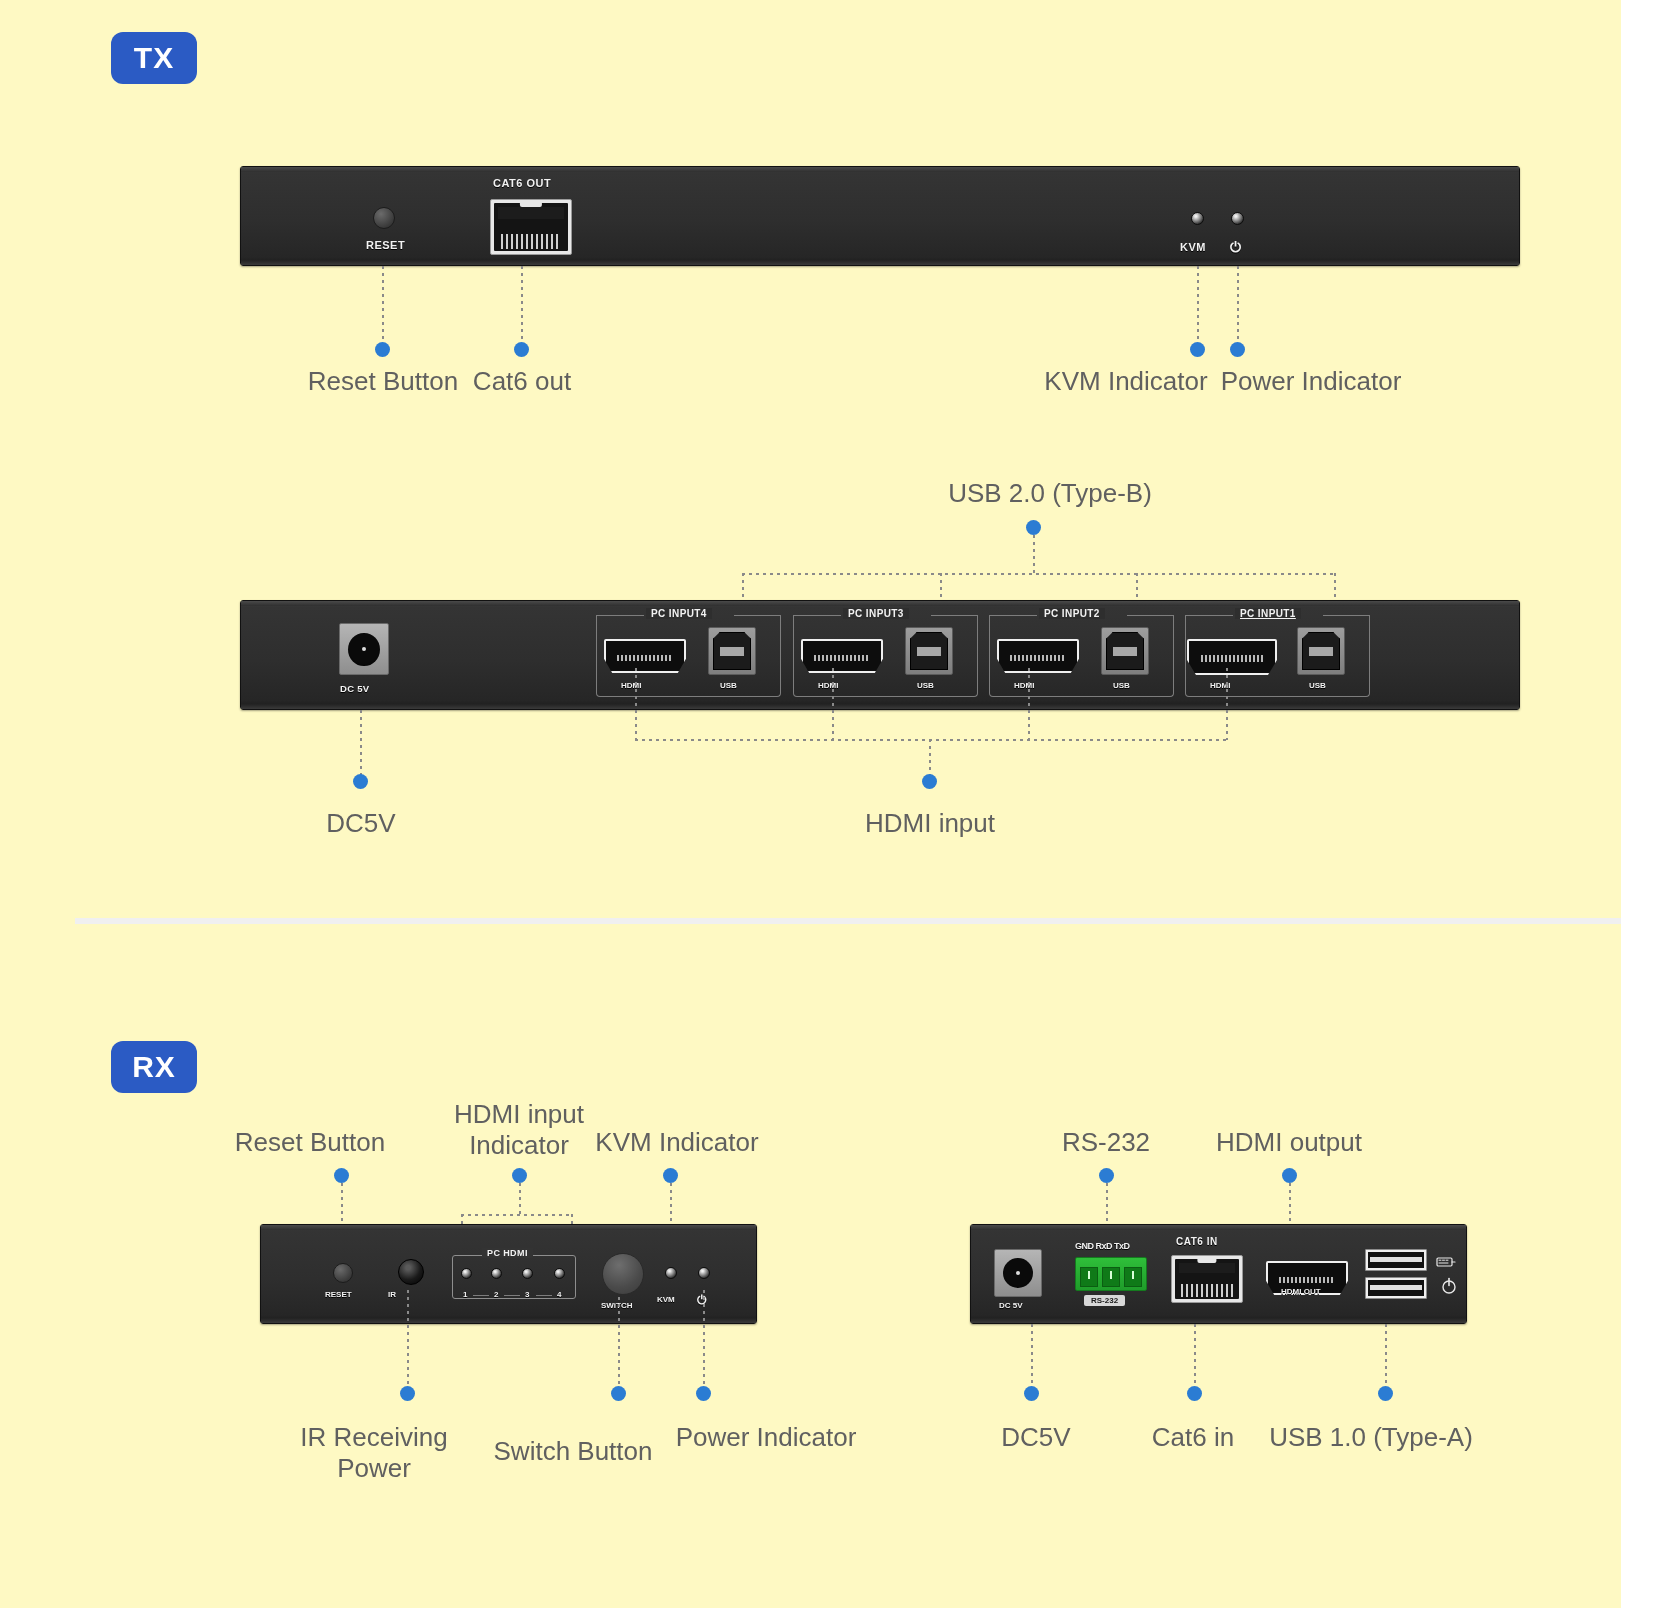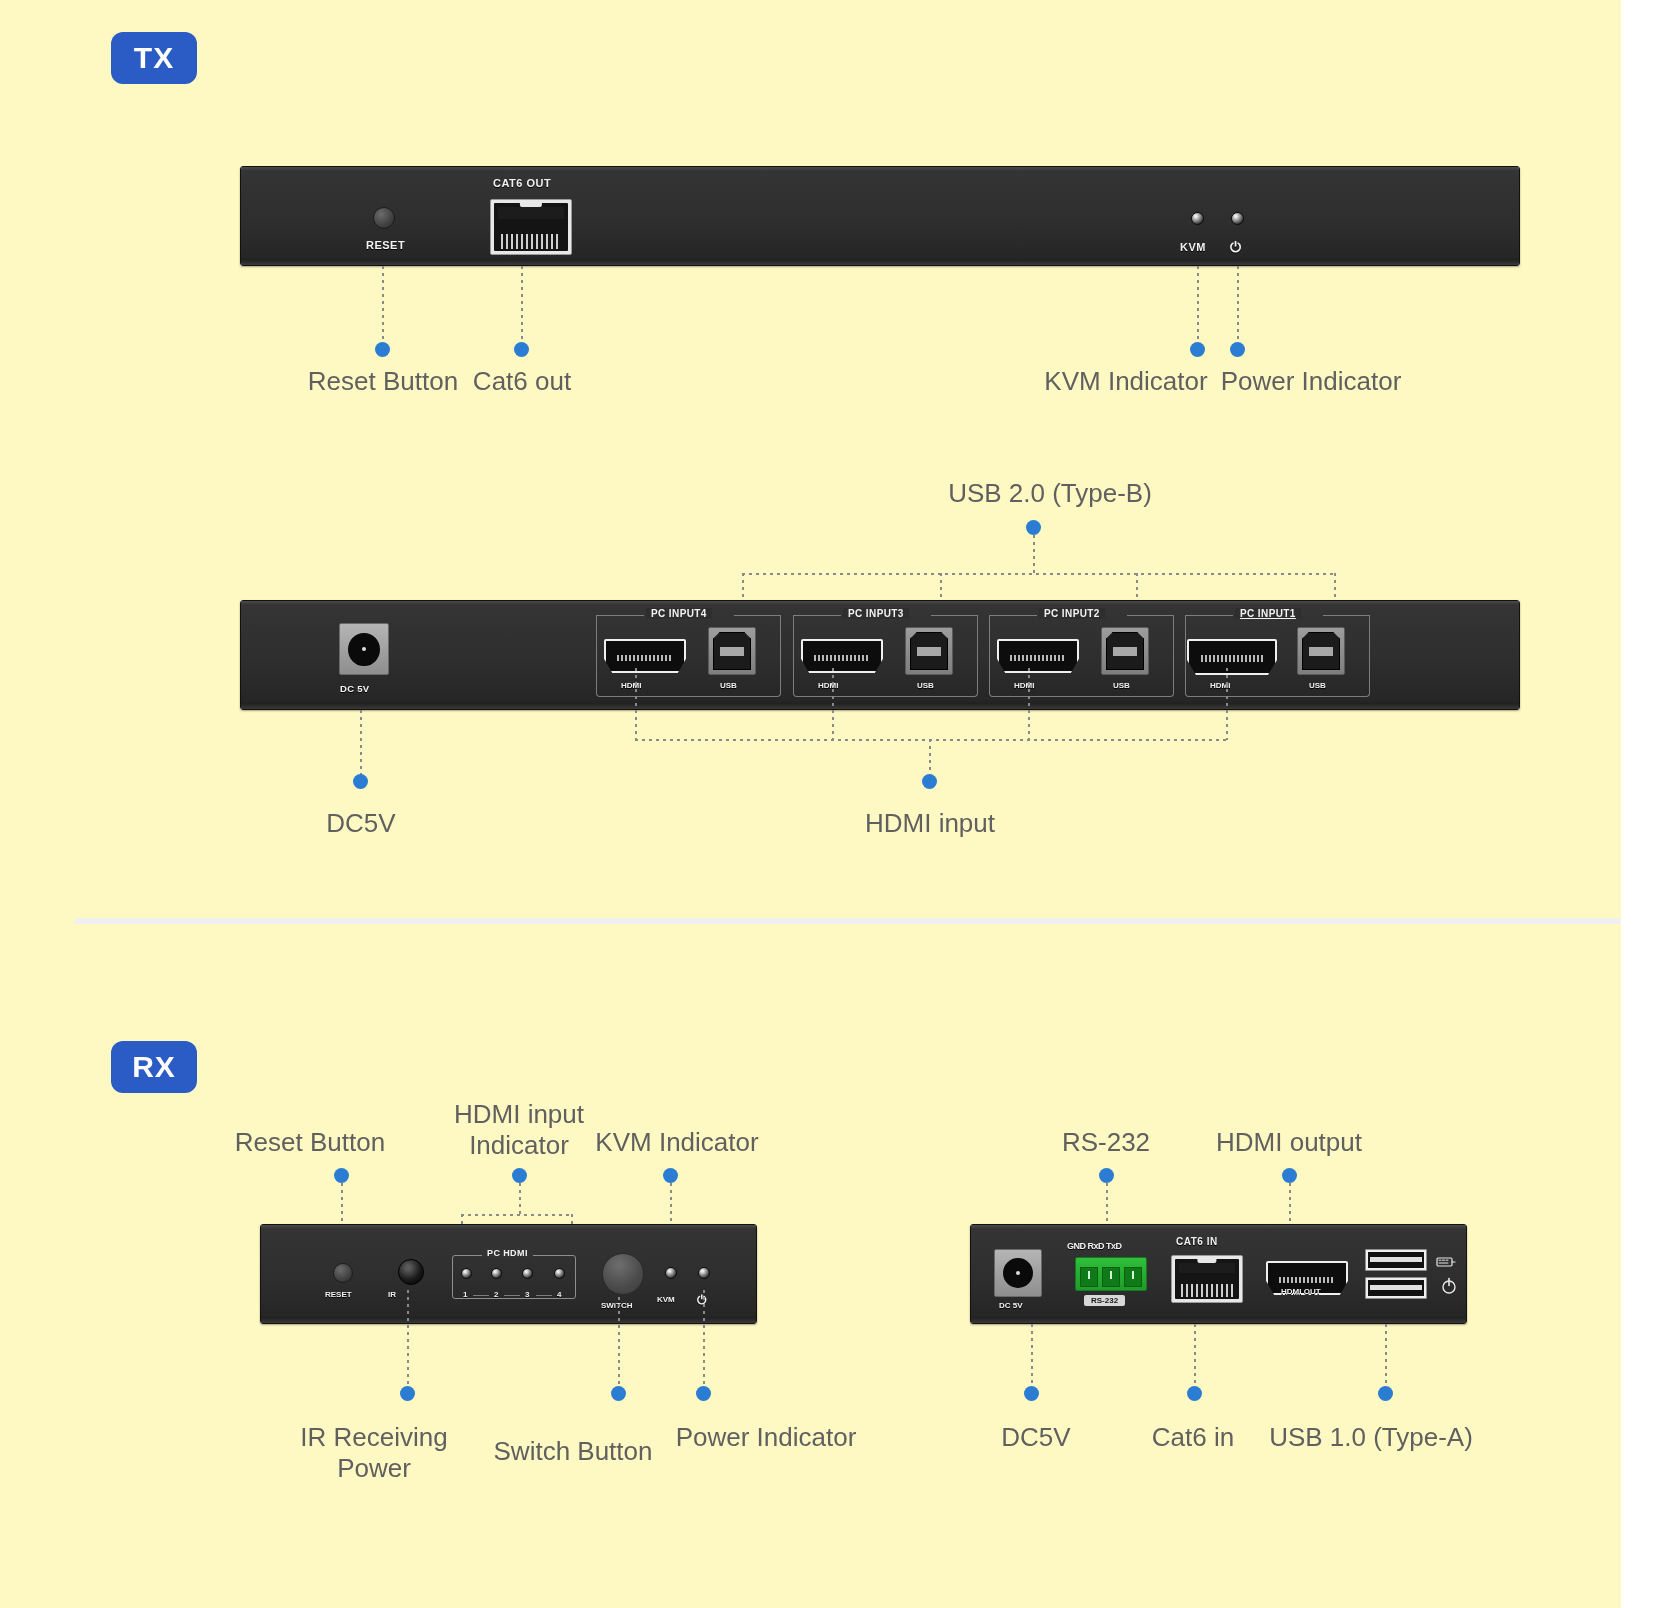--- a/index.html
+++ b/index.html
@@ -499,21 +499,21 @@
 
   <div class="device" style="left:970px; top:1224px; width:497px; height:100px;">
 
     <div class="dcjack" style="left:23px; top:24px; width:48px; height:48px;">
       <div class="barrel">
         <div class="pin"></div>
       </div>
     </div>
     <div class="silk tiny" style="left:28px; top:76px;">DC 5V</div>
 
-    <div class="silk tiny" style="left:96px; top:16px; font-size:9px; letter-spacing:-.5px;">GND RxD TxD</div>
+    <div class="silk tiny" style="left:104px; top:16px; font-size:9px; letter-spacing:-.5px;">GND RxD TxD</div>
     <div class="rs232" style="left:104px; top:32px; width:72px; height:34px;">
       <div class="screw"></div>
       <div class="screw"></div>
       <div class="screw"></div>
     </div>
     <div class="silk tiny" style="left:113px; top:70px; background:#d8d8d8; color:#1a1a1a; padding:1px 7px; border-radius:2px; text-shadow:none;">RS-232</div>
 
     <div class="silk" style="left:205px; top:11px; font-size:10px;">CAT6 IN</div>
     <div class="rj45" style="left:200px; top:30px; width:72px; height:48px;">
       <div class="throat">

